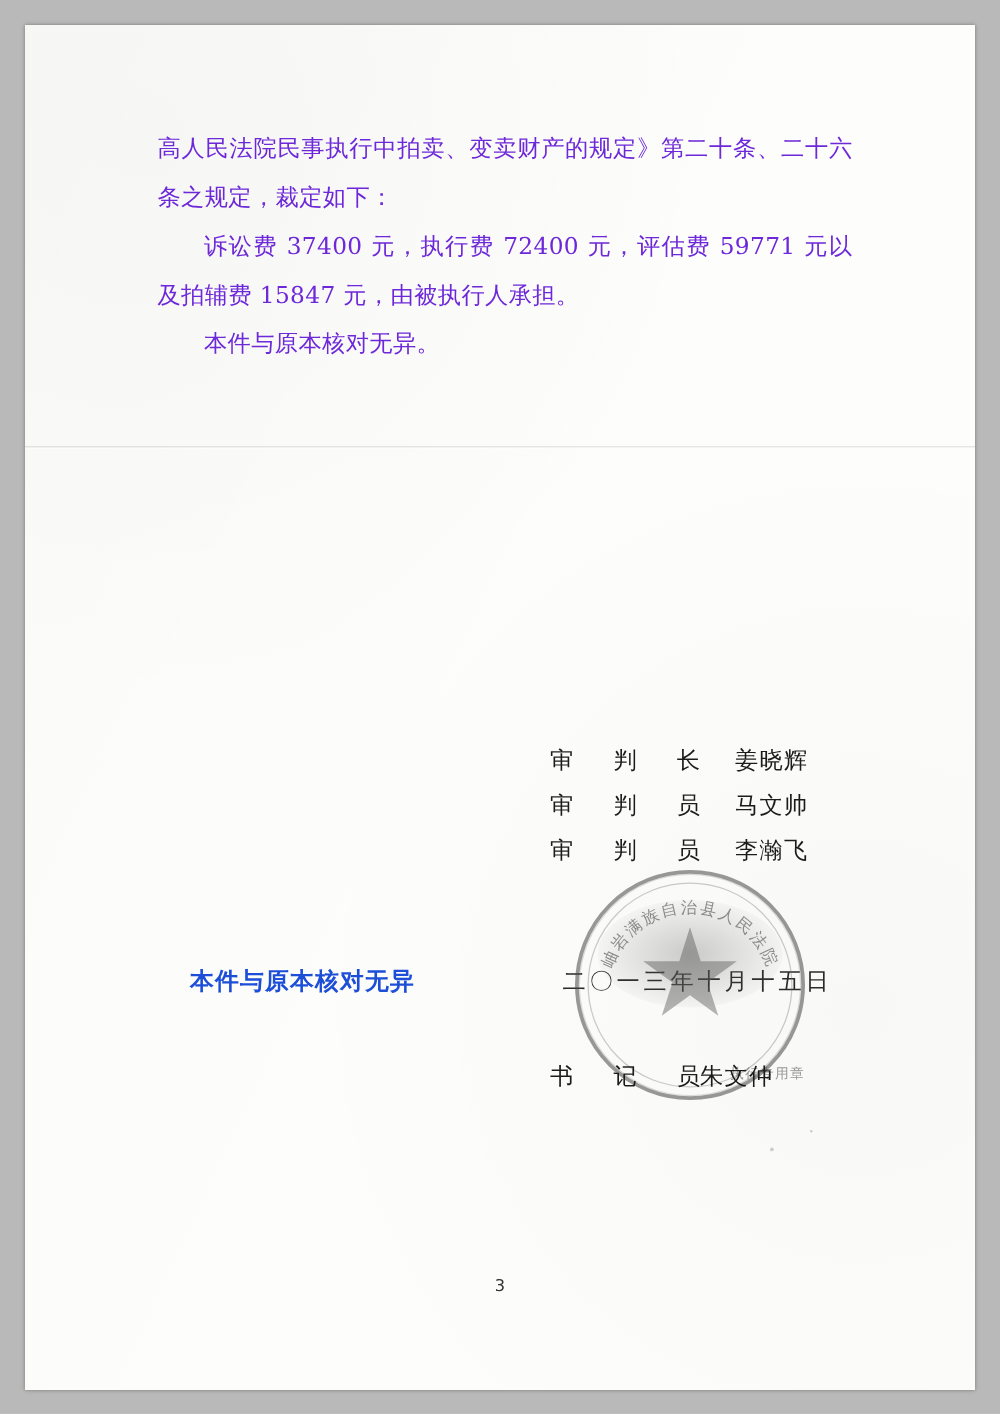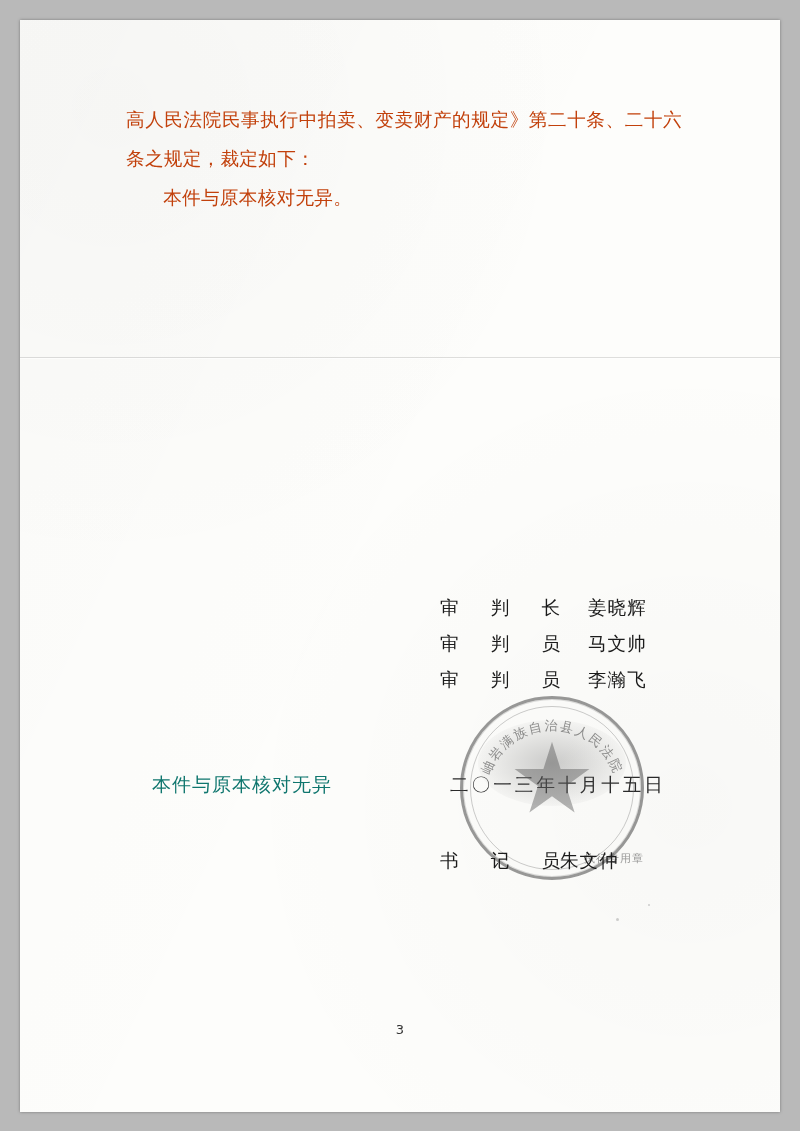--- a/index.html
+++ b/index.html
@@ -49,21 +49,21 @@
     height: 1px;
     background: rgba(255,255,255,0.6);
   }
   .body-text {
     position: absolute;
     left: 106px;
     top: 80px;
     width: 556px;
     font-size: 18.6px;
     line-height: 39px;
-    color: #c2410c;
+    color: #6d28d9;
     letter-spacing: 0.3px;
     text-align: justify;
     text-justify: inter-ideograph;
   }
   .body-text p {
     margin: 0;
   }
   .indent {
     text-indent: 2em;
   }
@@ -92,23 +92,23 @@
   .sig-name {
     margin-left: 28px;
     letter-spacing: 1px;
   }
 
   .certify {
     position: absolute;
     left: 132px;
     top: 752px;
     font-size: 19px;
-    font-weight: normal;
-    letter-spacing: 1px;
-    color: #0f766e;
+    font-weight: bold;
+    letter-spacing: 1px;
+    color: #1d4ed8;
   }
 
   .date-line {
     position: absolute;
     left: 430px;
     top: 752px;
     font-size: 18.6px;
     letter-spacing: 3px;
     color: #2a2a2a;
   }
@@ -216,20 +216,21 @@
 </head>
 <body>
 
 <div class="page">
 
   <div class="fold"></div>
   <div class="fold2"></div>
 
   <div class="body-text">
     <p>高人民法院民事执行中拍卖、变卖财产的规定》第二十条、二十六条之规定，裁定如下：</p>
+    <p class="indent">诉讼费 37400 元，执行费 72400 元，评估费 59771 元以及拍辅费 15847 元，由被执行人承担。</p>
     <p class="indent">本件与原本核对无异。</p>
   </div>
 
   <div class="sig-block">
     <div class="sig-row">
       <span class="sig-role">
         <span>审</span>
         <span>判</span>
         <span>长</span>
       </span>

